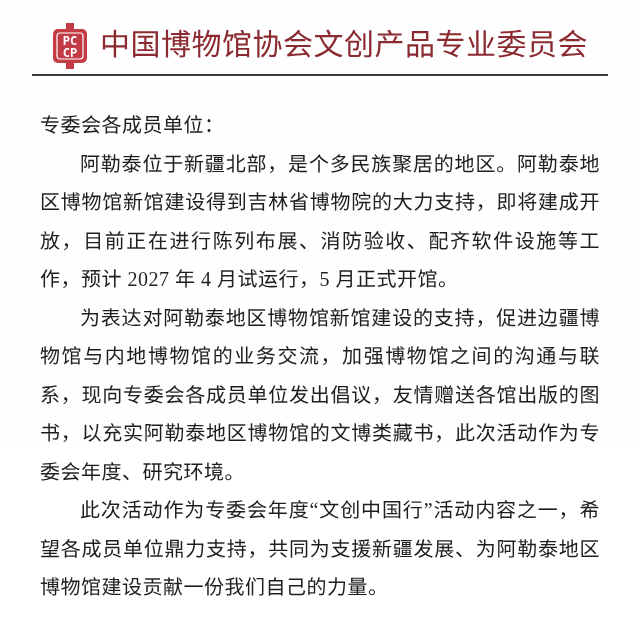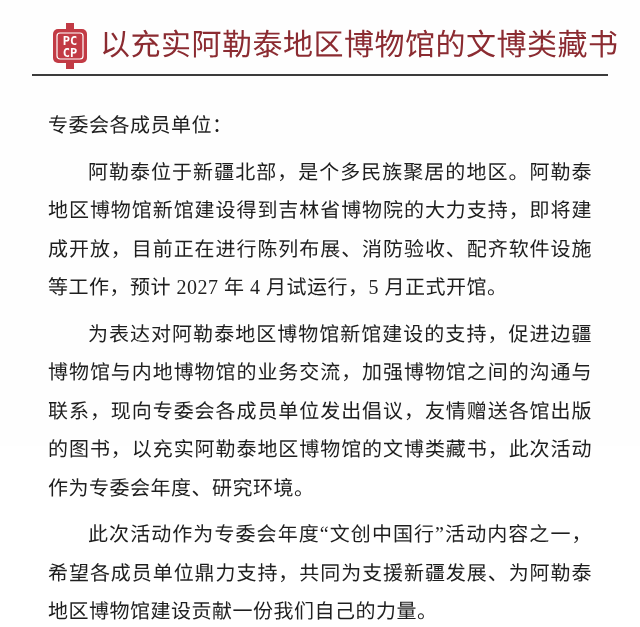--- a/index.html
+++ b/index.html
@@ -62,41 +62,41 @@
   .doc-body {
     margin: 30px 40px 0 40px;
     font-size: 20px;
     line-height: 38.5px;
     text-align: justify;
     text-justify: inter-ideograph;
     color: #1e1e1e;
     letter-spacing: 0.5px;
   }
   .doc-body p {
-    margin: 8px;
+    margin: 0;
   }
   .doc-body p.indent {
     text-indent: 2em;
   }
 </style>
 </head>
 <body>
 
 <div class="page">
 
   <div class="header">
     <svg class="seal" viewBox="0 0 40 46" aria-hidden="true">
       <rect x="16" y="0" width="8" height="7" fill="#c23b45"></rect>
       <rect x="16" y="39" width="8" height="7" fill="#c23b45"></rect>
       <rect x="3" y="6" width="34" height="34" rx="5" fill="#c23b45"></rect>
       <rect x="7" y="10" width="26" height="26" rx="3" fill="none" stroke="#ffffff" stroke-width="1.2"></rect>
       <text x="20" y="21.5" text-anchor="middle" font-family="DejaVu Sans Mono, monospace" font-size="12" font-weight="bold" fill="#ffffff">PC</text>
       <text x="20" y="33.5" text-anchor="middle" font-family="DejaVu Sans Mono, monospace" font-size="12" font-weight="bold" fill="#ffffff">CP</text>
     </svg>
-    <div class="org-name" style="color:#8b2b31">以充实阿勒泰地区博物馆的文博类藏书</div>
+    <div class="org-name" style="color:#8b2b31">中国博物馆协会文创产品专业委员会</div>
   </div>
 
   <hr class="divider">
 
 
   <div class="doc-body">
     <p>专委会各成员单位：</p>
     <p class="indent">阿勒泰位于新疆北部，是个多民族聚居的地区。阿勒泰地区博物馆新馆建设得到吉林省博物院的大力支持，即将建成开放，目前正在进行陈列布展、消防验收、配齐软件设施等工作，预计 2027 年 4 月试运行，5 月正式开馆。</p>
     <p class="indent">为表达对阿勒泰地区博物馆新馆建设的支持，促进边疆博物馆与内地博物馆的业务交流，加强博物馆之间的沟通与联系，现向专委会各成员单位发出倡议，友情赠送各馆出版的图书，以充实阿勒泰地区博物馆的文博类藏书，此次活动作为专委会年度、研究环境。</p>
     <p class="indent">此次活动作为专委会年度“文创中国行”活动内容之一，希望各成员单位鼎力支持，共同为支援新疆发展、为阿勒泰地区博物馆建设贡献一份我们自己的力量。</p>

